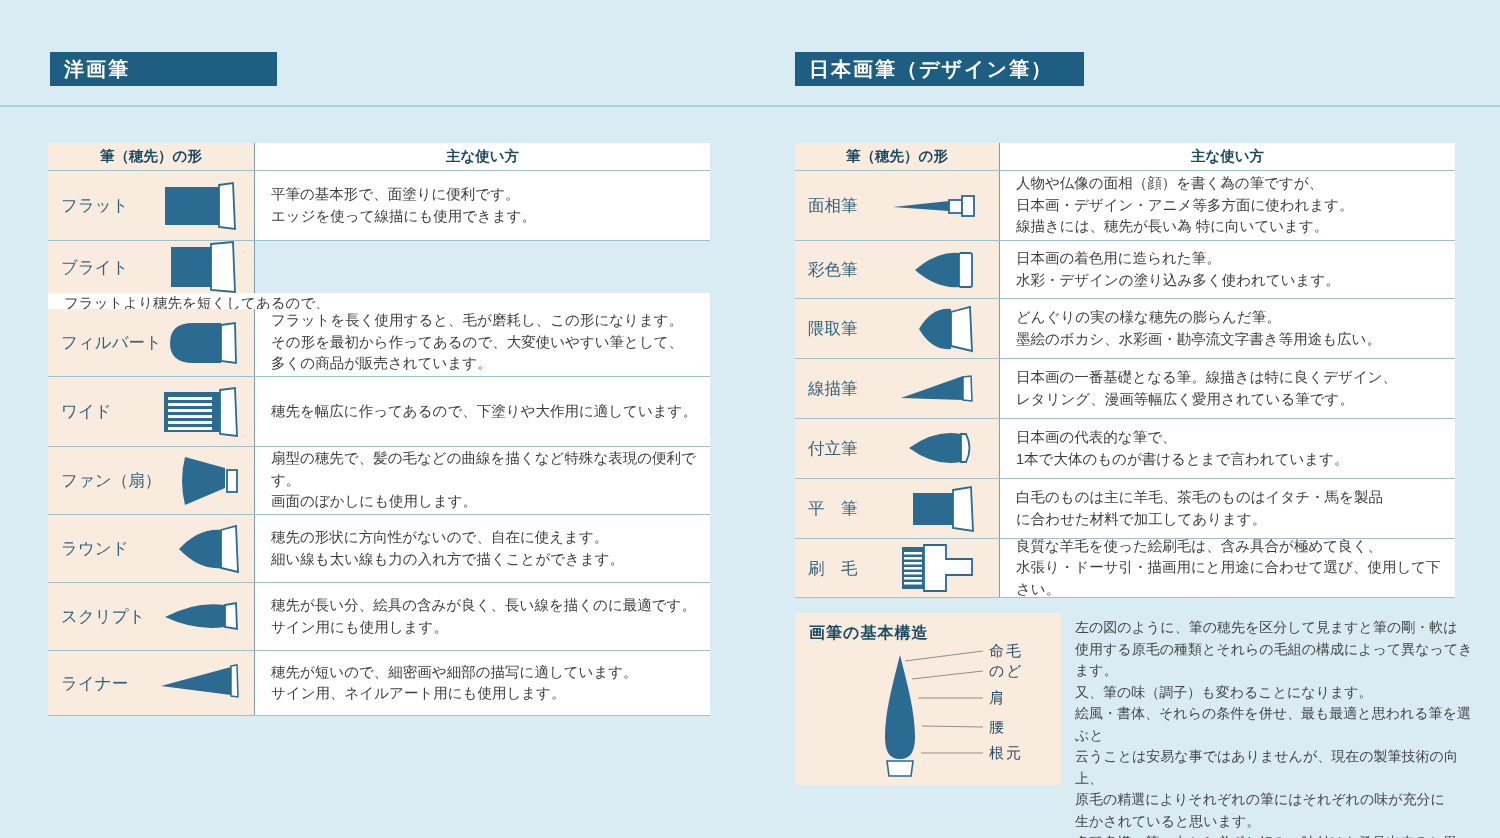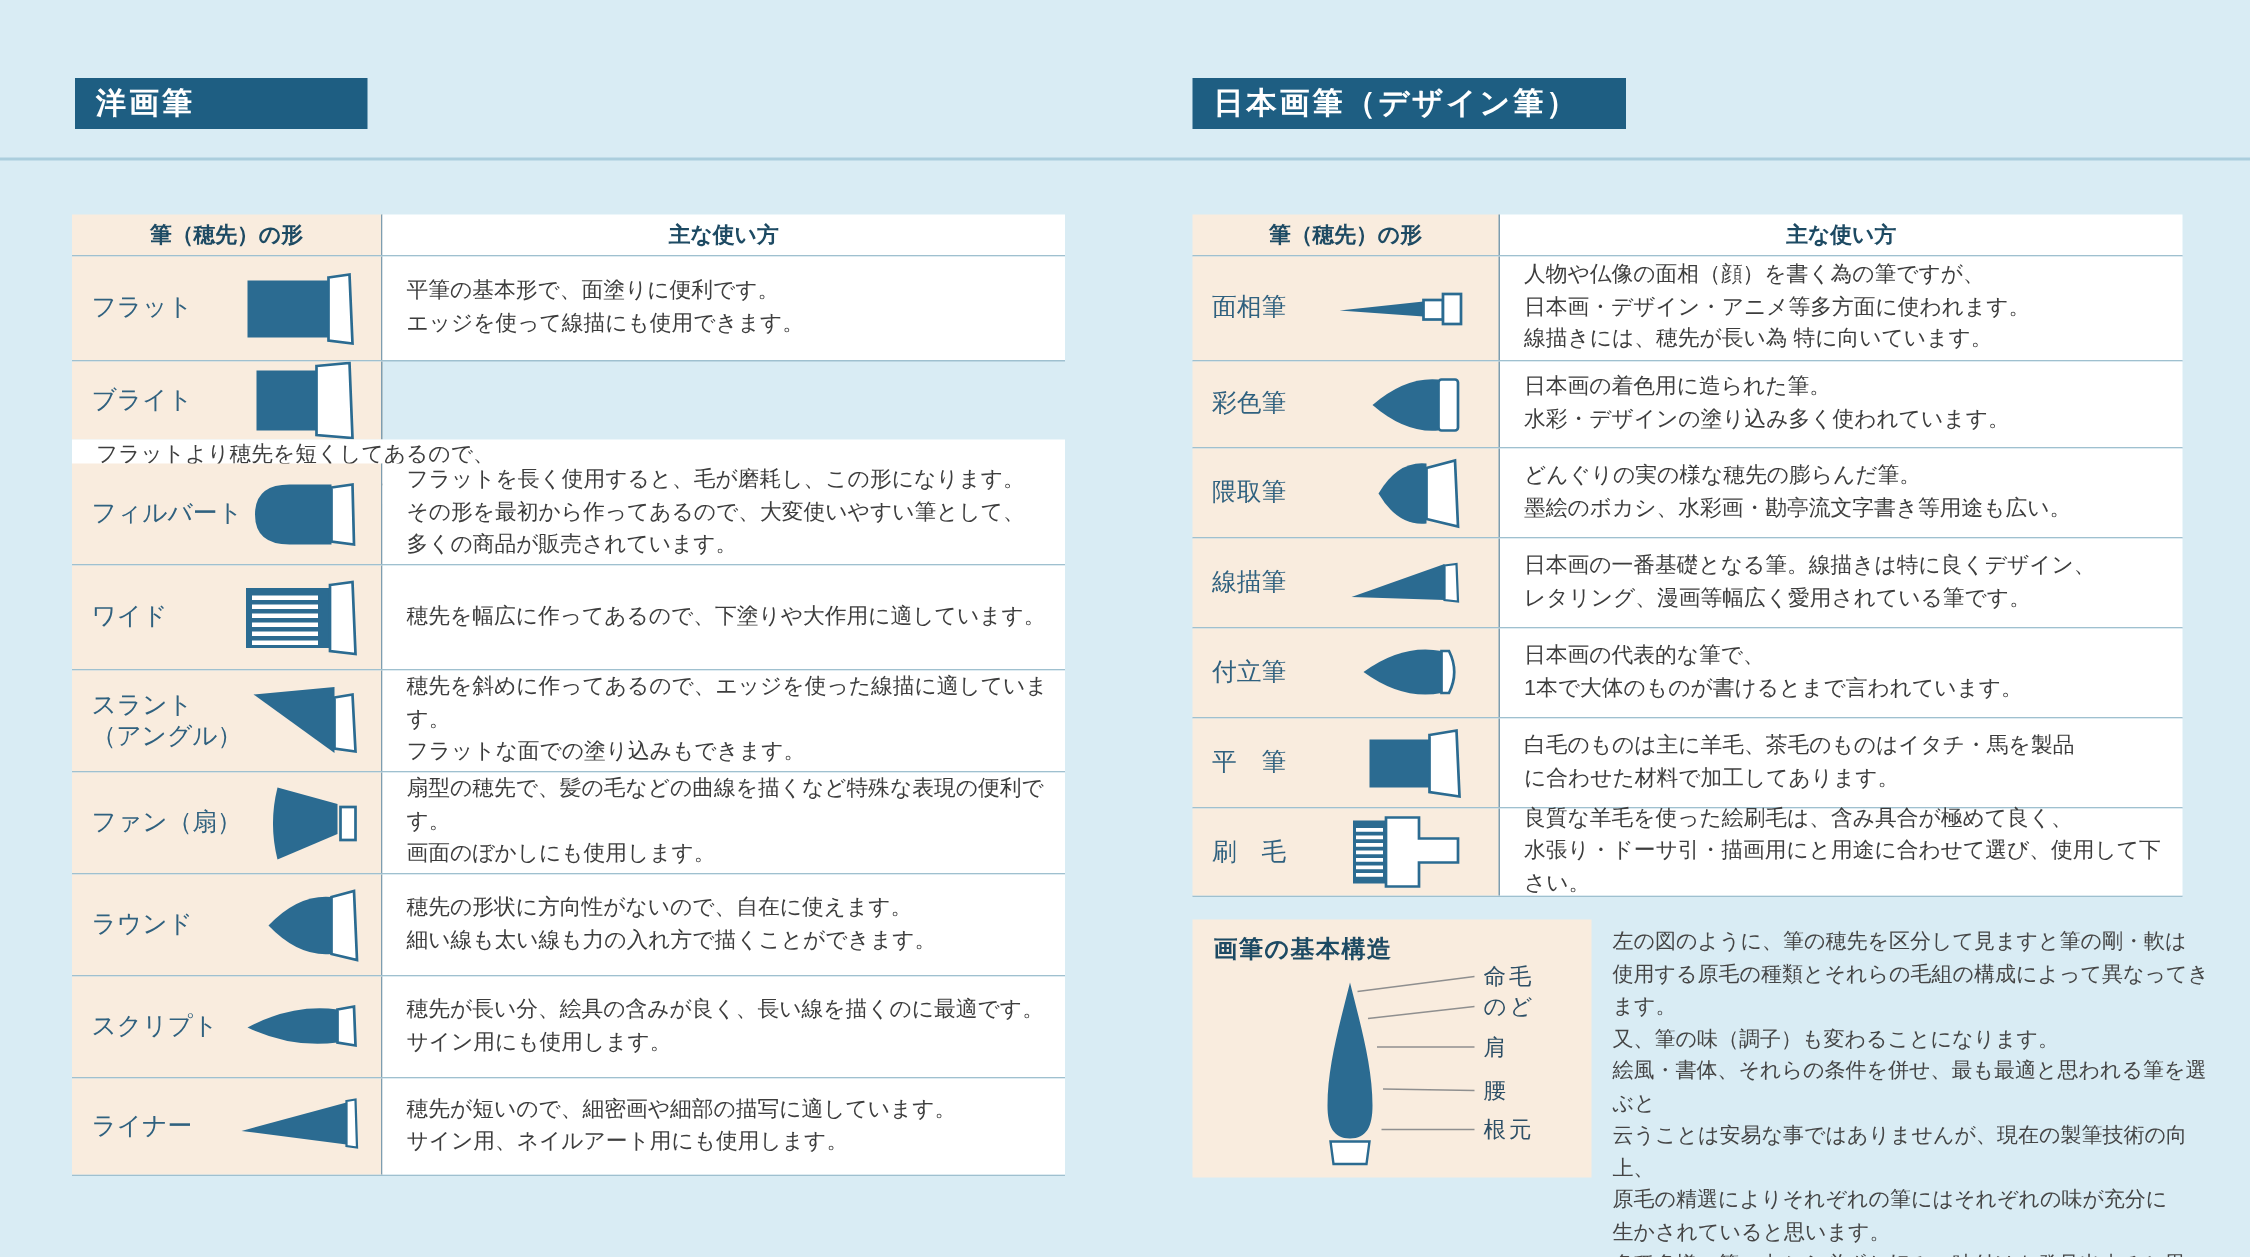--- a/index.html
+++ b/index.html
@@ -6,21 +6,21 @@
   body { font-family:"Liberation Sans","DejaVu Sans",sans-serif; }
   .canvas {
     position:relative; width:1500px; height:838px;
     background:#d9ecf4; overflow:hidden;
   }
   .title-bar {
     position:absolute; top:52px; height:34px; background:#1e5e82;
     color:#ffffff; font-size:20px; font-weight:bold;
     line-height:34px; padding-left:14px; letter-spacing:2px;
   }
-  #left-title-bar  { left:50px;  width:195px; }
+  #left-title-bar  { left:50px;  width:227px; }
   #right-title-bar { left:795px; width:289px; }
   .top-rule {
     position:absolute; left:0; top:105px; width:1500px; height:2px;
     background:#abced d; background:#abcedd;
   }
   .brush-table { position:absolute; top:143px; }
   #left-table  { left:48px;  width:662px; }
   #right-table { left:795px; width:660px; }
   .t-header { display:flex; height:27px; }
   .t-header .h-shape {
@@ -143,36 +143,20 @@
                 <rect x="7" y="29" width="44" height="3"></rect>
                 <rect x="7" y="35" width="44" height="3"></rect>
                 <rect x="7" y="41" width="44" height="3"></rect>
               </g>
               <polygon points="59,4 74,2 76,50 59,48" fill="#ffffff" stroke="#2b6b91" stroke-width="1.8"></polygon>
             </svg>
           </span>
     </div>
     <div class="cell-desc">
           <span class="desc-line">穂先を幅広に作ってあるので、下塗りや大作用に適しています。</span>
-        </div>
-  </div>
-      <div class="brush-row" style="height: 68px;">
-    <div class="cell-shape">
-      <span class="brush-label">スラント
-（アングル）</span>
-      <span class="brush-icon">
-            <svg width="74" height="50" viewBox="0 0 74 50">
-              <polygon points="2,7 56,2 56,46" fill="#2b6b91"></polygon>
-              <polygon points="56,9 68,7 70,45 56,43" fill="#ffffff" stroke="#2b6b91" stroke-width="1.8"></polygon>
-            </svg>
-          </span>
-    </div>
-    <div class="cell-desc">
-          <span class="desc-line">穂先を斜めに作ってあるので、エッジを使った線描に適しています。</span>
-          <span class="desc-line">フラットな面での塗り込みもできます。</span>
         </div>
   </div>
       <div class="brush-row" style="height: 68px;">
     <div class="cell-shape">
       <span class="brush-label">ファン（扇）</span>
       <span class="brush-icon">
             <svg width="62" height="52" viewBox="0 0 62 52">
               <path d="M6,2 L46,13 L46,33 L6,50 Q0,26 6,2 Z" fill="#2b6b91"></path>
               <rect x="48" y="15" width="10" height="22" fill="#ffffff" stroke="#2b6b91" stroke-width="1.8"></rect>
             </svg>

